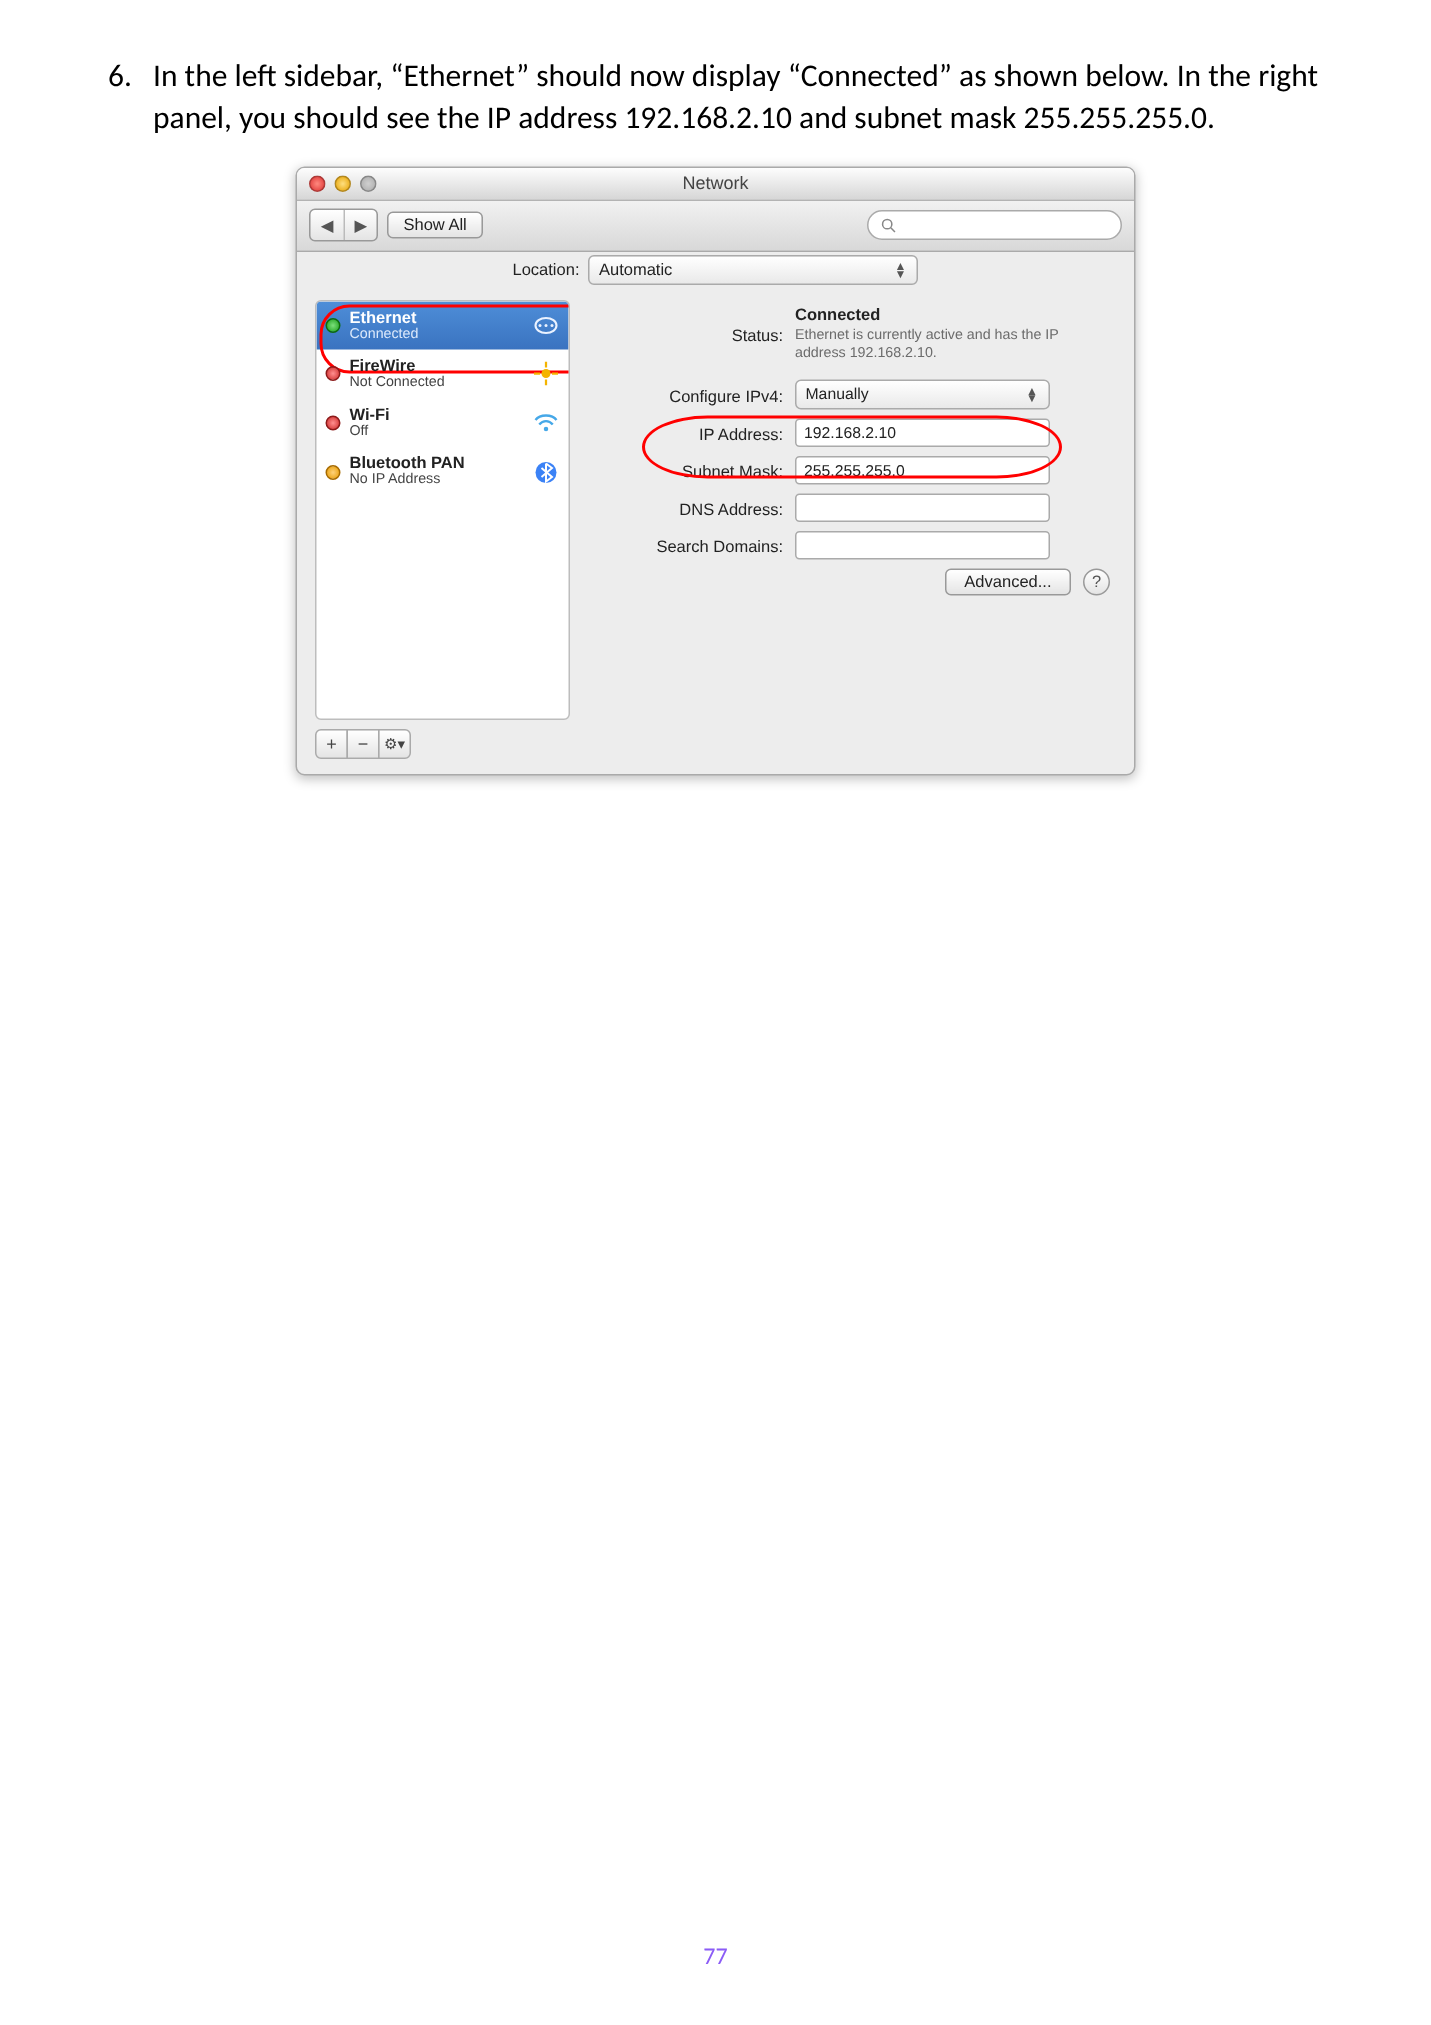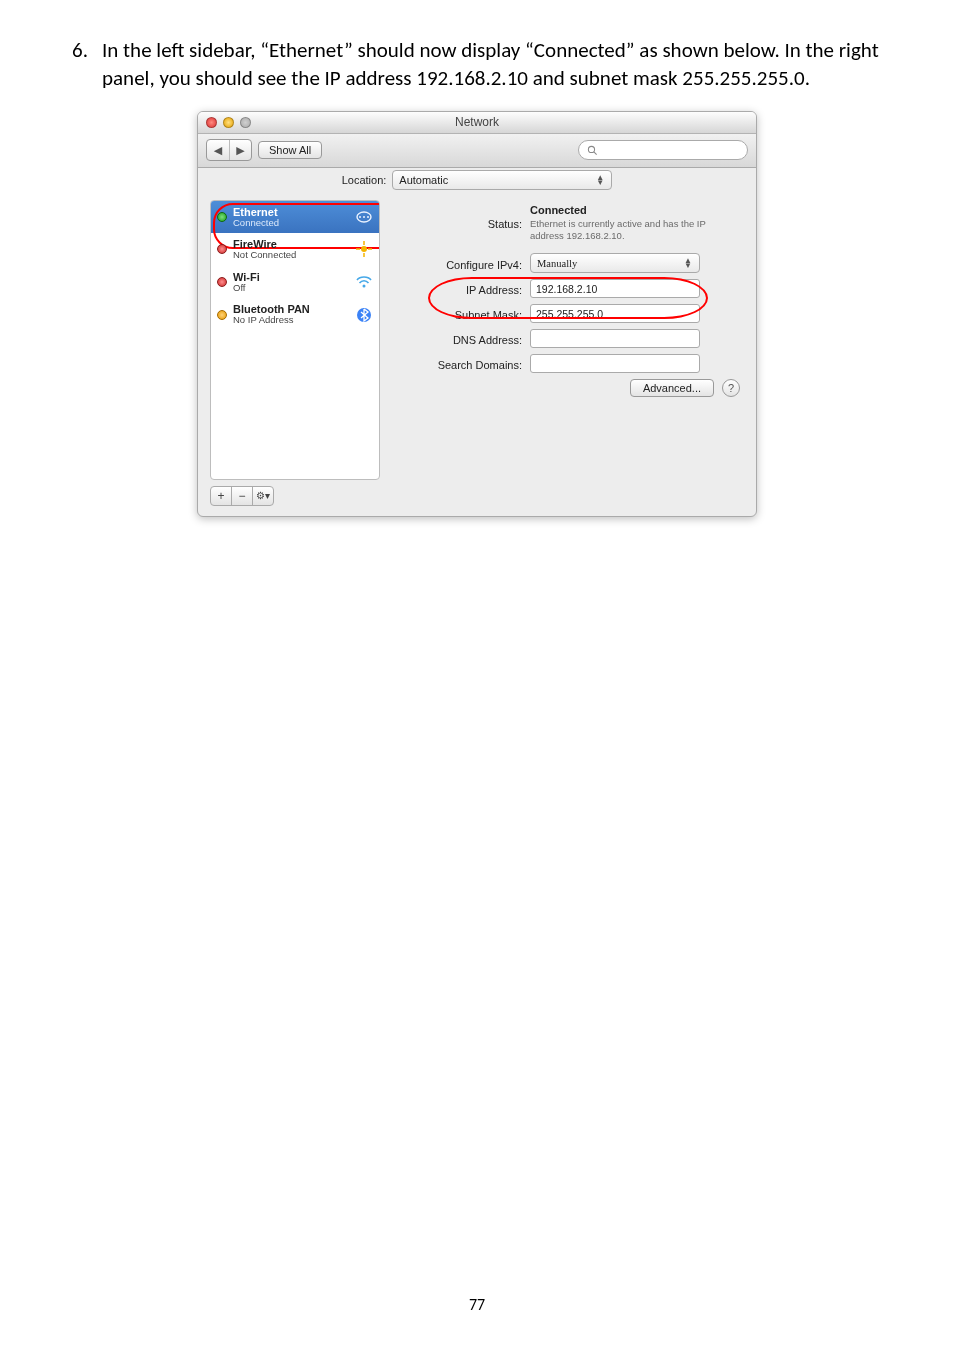--- a/index.html
+++ b/index.html
@@ -119,21 +119,21 @@
   }
   .select {
     display:flex;align-items:center;justify-content:space-between;
     height: 20px;
     padding: 0 6px;
     border: 1px solid #aaa;
     border-radius: 4px;
     background: linear-gradient(#fff,#e9e9e9);
   }
   .select.loc { width: 220px; }
-  .select.small { width: 170px; font-size:10.5px;font-family:Liberation Serif, serif; }
+  .select.small { width: 170px; font-size:10.5px; }
   .updown {
     width: 10px;
     font-size: 8px;
     line-height: 5px;
     color:#555;
     text-align:center;
   }
   .body {
     display:flex;
     padding: 0 12px 10px;
@@ -279,21 +279,21 @@
     color:#b87e00;
   }
   .footer .btns { margin-left:auto; display:flex; gap:6px; }
   .btn.dim { color:#999; }
   .pagenum {
     position:absolute;
     bottom: 36px;
     left:0; right:0;
     text-align:center;
     font-size: 16px;
-    color:#000000;
+    color:#8b5cf6;
   }
 </style>
 </head>
 <body>
 
 <div class="instruction">
   <div class="num">6.</div>
   <div>In the left sidebar, “Ethernet” should now display “Connected” as shown below. In the right panel, you should see the IP address 192.168.2.10 and subnet mask 255.255.255.0.</div>
 </div>
 

